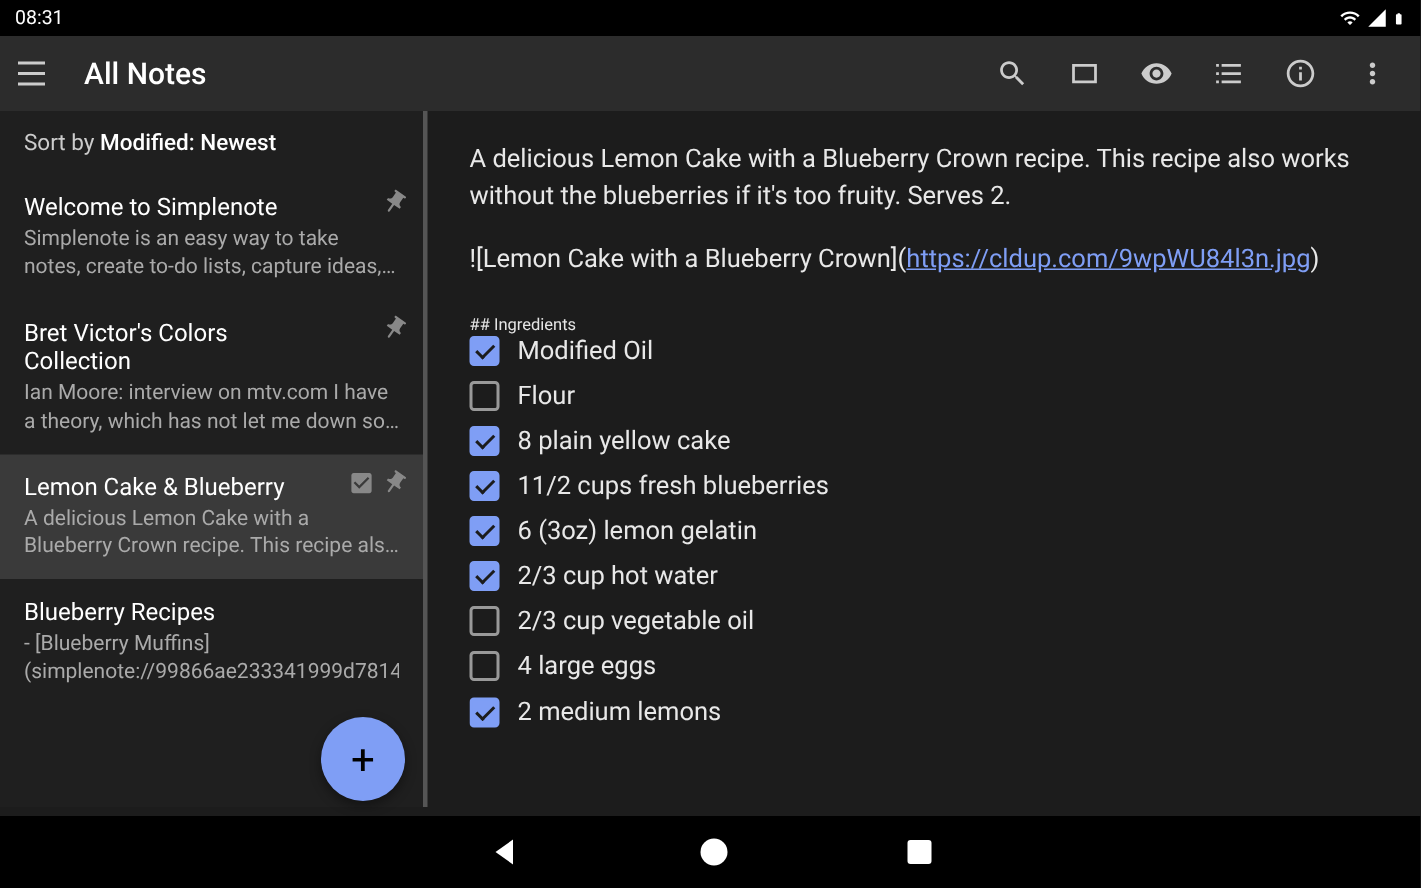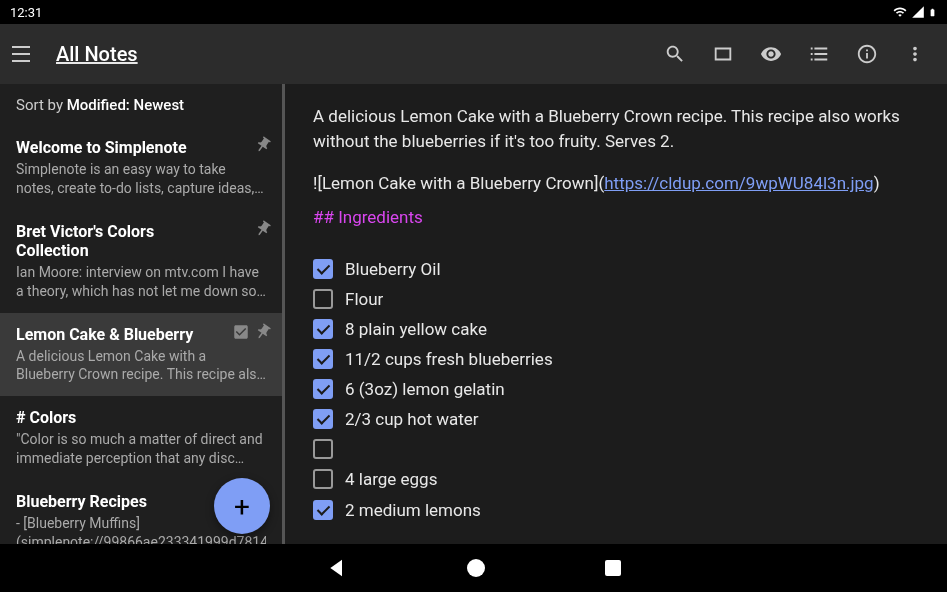--- a/index.html
+++ b/index.html
@@ -17,26 +17,25 @@
   background: #000;
   display: flex;
   justify-content: space-between;
   align-items: center;
   padding: 0 10px;
   font-size: 13px;
   color: #fff;
 }
 .status-icons { display: flex; gap: 3px; align-items: center; }
 .app-bar {
-  height: 60px;
+  height: 50px;
   background: #2c2c2c;
   display: flex;
   align-items: center;
   padding: 0 12px;
-  text-decoration: underline;
 }
 .hamburger {
   width: 24px;
   height: 24px;
   margin-right: 20px;
   display: flex;
   flex-direction: column;
   justify-content: center;
   gap: 5px;
   cursor: pointer;
@@ -58,29 +57,29 @@
   padding: 12px 16px;
   font-size: 15px;
   color: #ccc;
 }
 .sort-bar .sort-value { font-weight: 500; color: #fff; }
 .note-item {
   padding: 12px 16px;
   position: relative;
 }
 .note-item.selected { background: #3a3a3a; }
-.note-title { font-size: 16px; font-weight: 700; color: #fff; margin-bottom: 3px; padding-right: 40px;}
+.note-title { font-size: 16px; font-weight: 400; color: #fff; margin-bottom: 3px; padding-right: 40px;}
 .note-preview { font-size: 14px; color: #aaa; line-height: 1.35; display: -webkit-box; -webkit-line-clamp: 2; -webkit-box-orient: vertical; overflow: hidden; }
 .note-icons { position: absolute; top: 10px; right: 10px; display: flex; gap: 4px; }
 .note-icons svg { width: 18px; height: 18px; fill: #888; }
 .main { flex: 1; padding: 20px 30px 0 28px; overflow-y: auto; }
 .intro { font-size: 17px; line-height: 1.45; color: #e8e8e8; margin-bottom: 20px; }
-.link-line { font-size: 17px; margin-bottom: 14px; color: #e8e8e8;}
+.link-line { font-size: 17px; margin-bottom: 27px; color: #e8e8e8;}
 .link-line a { color: #7f9ef5; text-decoration: underline; }
-.heading { font-size: 17px; color: #d946ef; margin-bottom: 32px; }
+.heading { font-size: 11px; color: #e5e5e5; margin-bottom: 1px; }
 .ingredients { list-style: none; }
 .ingredients li { display: flex; align-items: center; gap: 12px; font-size: 17px; color: #e8e8e8; margin-bottom: 10px; }
 .checkbox { width: 20px; height: 20px; border: 2px solid #999; border-radius: 3px; display: flex; align-items: center; justify-content: center; flex-shrink: 0;}
 .checkbox.checked { background: #7f9ef5; border-color: #7f9ef5; }
 .checkbox.checked::after { content: ""; width: 5px; height: 10px; border: solid #1c1c1c; border-width: 0 2.5px 2.5px 0; transform: rotate(45deg); margin-top:-2px;}
 .fab {
   position: absolute;
   width: 56px;
   height: 56px;
   border-radius: 50%;
@@ -109,21 +108,21 @@
 }
 .nav-bar svg { width: 20px; height: 20px; fill: #fff; }
 .nav-circle { width: 18px; height: 18px; border-radius: 50%; background: #fff; }
 .nav-square { width: 16px; height: 16px; background: #fff; border-radius: 2px;}
 .cutoff { overflow: hidden; height: 22px;}
 </style>
 </head>
 <body>
 
 <div class="status-bar">
-  <span>12:31</span>
+  <span>08:31</span>
   <div class="status-icons">
     <svg width="16" height="14" viewBox="0 0 24 24" fill="#fff">
         <path d="M1 9l2 2c4.97-4.97 13.03-4.97 18 0l2-2C16.93 2.93 7.07 2.93 1 9zm8 8l3 3 3-3c-1.66-1.66-4.34-1.66-6 0zm-4-4l2 2c2.76-2.76 7.24-2.76 10 0l2-2C15.14 9.14 8.86 9.14 5 13z"></path>
       </svg>
     <svg width="14" height="14" viewBox="0 0 24 24" fill="#fff">
         <path d="M2 22h20V2L2 22z"></path>
       </svg>
     <svg width="9" height="15" viewBox="0 0 24 24" fill="#fff">
         <path d="M15.67 4H14V2h-4v2H8.33C7.6 4 7 4.6 7 5.33v15.33C7 21.4 7.6 22 8.33 22h7.33c.74 0 1.34-.6 1.34-1.33V5.33C17 4.6 16.4 4 15.67 4z"></path>
       </svg>
@@ -202,41 +201,36 @@
             </svg>
             <svg viewBox="0 0 24 24">
               <path d="M16 9V4h1c.55 0 1-.45 1-1s-.45-1-1-1H7c-.55 0-1 .45-1 1s.45 1 1 1h1v5c0 1.66-1.34 3-3 3v2h5.97v7l1 1 1-1v-7H19v-2c-1.66 0-3-1.34-3-3z" transform="rotate(35 12 12)"></path>
             </svg>
           </div>
     <div class="note-title">Lemon Cake &amp; Blueberry</div>
     <div class="note-preview">A delicious Lemon Cake with a Blueberry Crown recipe. This recipe also works wi…</div>
         </div>
         <div class="note-item">
     <div class="note-icons"></div>
-    <div class="note-title"># Colors</div>
-    <div class="note-preview">"Color is so much a matter of direct and immediate perception that any disc…</div>
-        </div>
-        <div class="note-item">
-    <div class="note-icons"></div>
     <div class="note-title">Blueberry Recipes</div>
     <div class="note-preview">- [Blueberry Muffins](simplenote://99866ae233341999d7814fba017910c…</div>
         </div>
       </div>
   </div>
 
   <div class="main">
     <p class="intro">A delicious Lemon Cake with a Blueberry Crown recipe. This recipe also works without the blueberries if it's too fruity. Serves 2.</p>
     <p class="link-line">
       <span>![Lemon Cake with a Blueberry Crown](</span><a>https://cldup.com/9wpWU84l3n.jpg</a><span>)</span>
     </p>
     <p class="heading">## Ingredients</p>
     <ul class="ingredients" id="ingredients-list">
         <li>
     <span class="checkbox checked"></span>
-    <span>Blueberry Oil</span>
+    <span>Modified Oil</span>
         </li>
         <li>
     <span class="checkbox "></span>
     <span>Flour</span>
         </li>
         <li>
     <span class="checkbox checked"></span>
     <span>8 plain yellow cake</span>
         </li>
         <li>
@@ -246,20 +240,21 @@
         <li>
     <span class="checkbox checked"></span>
     <span>6 (3oz) lemon gelatin</span>
         </li>
         <li>
     <span class="checkbox checked"></span>
     <span>2/3 cup hot water</span>
         </li>
         <li>
     <span class="checkbox "></span>
+    <span>2/3 cup vegetable oil</span>
         </li>
         <li>
     <span class="checkbox "></span>
     <span>4 large eggs</span>
         </li>
         <li class="cutoff">
     <span class="checkbox checked"></span>
     <span>2 medium lemons</span>
         </li>
       </ul>

